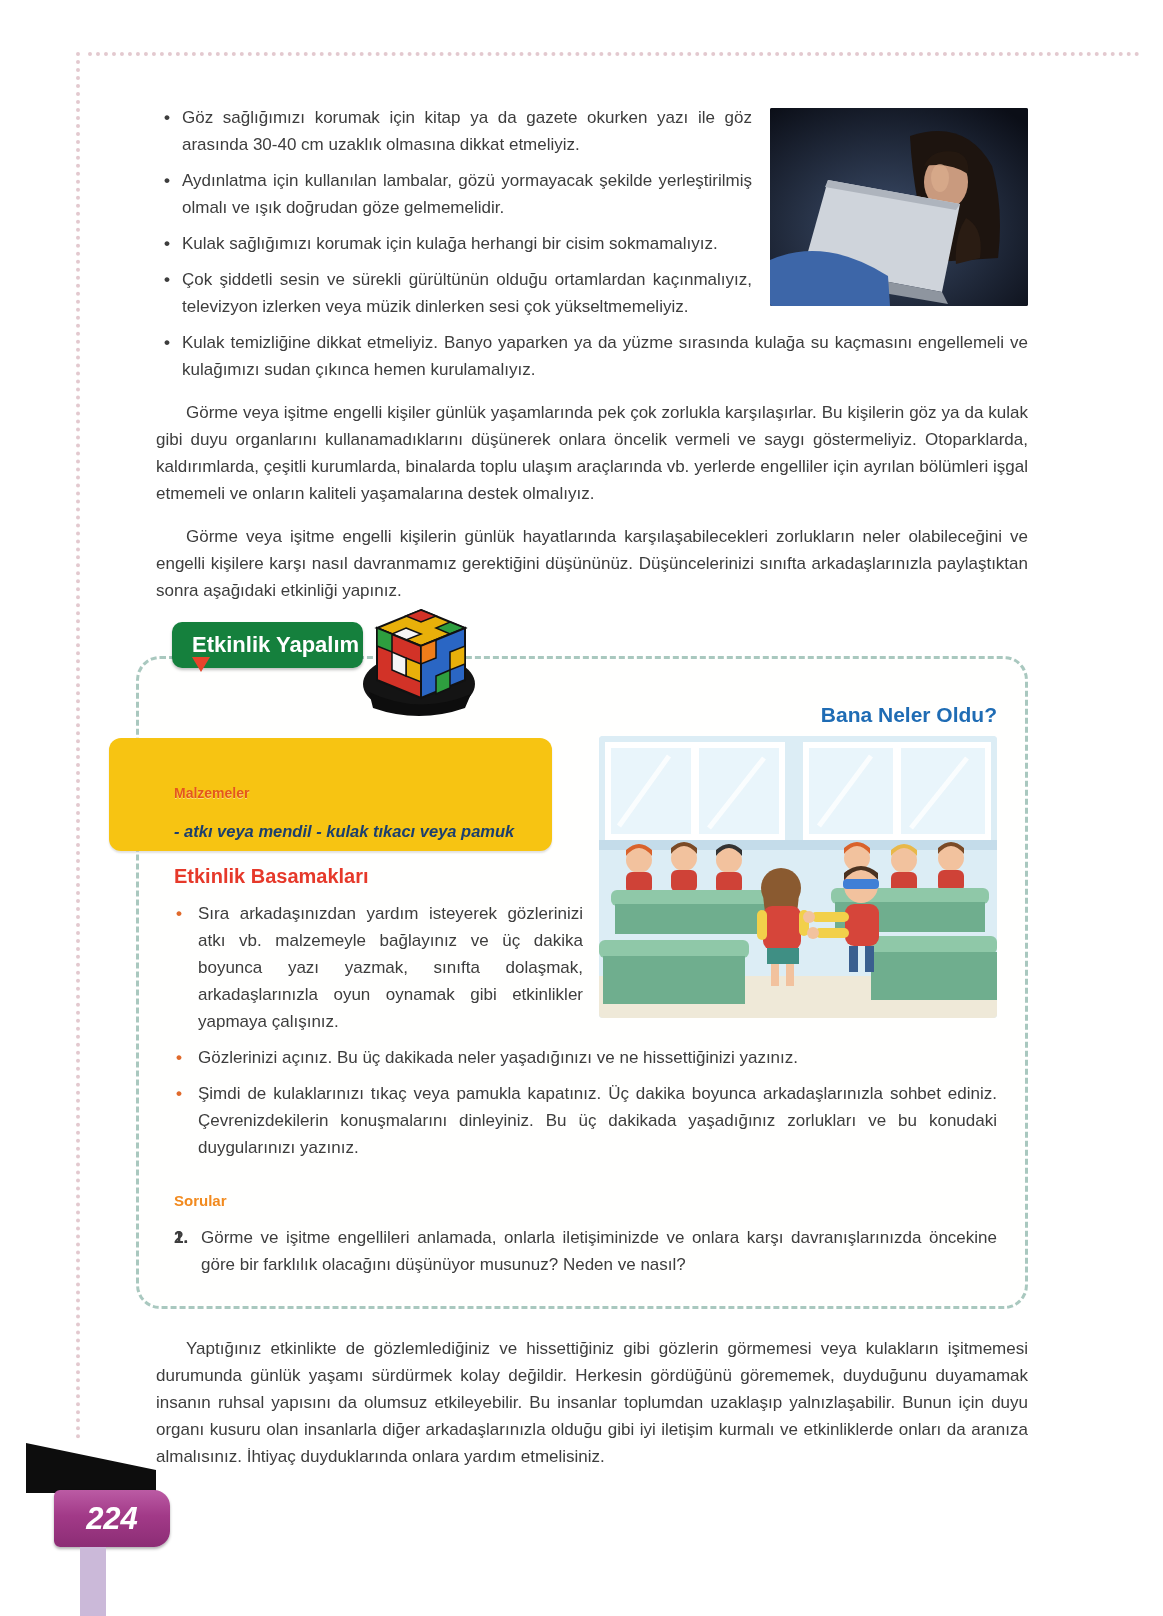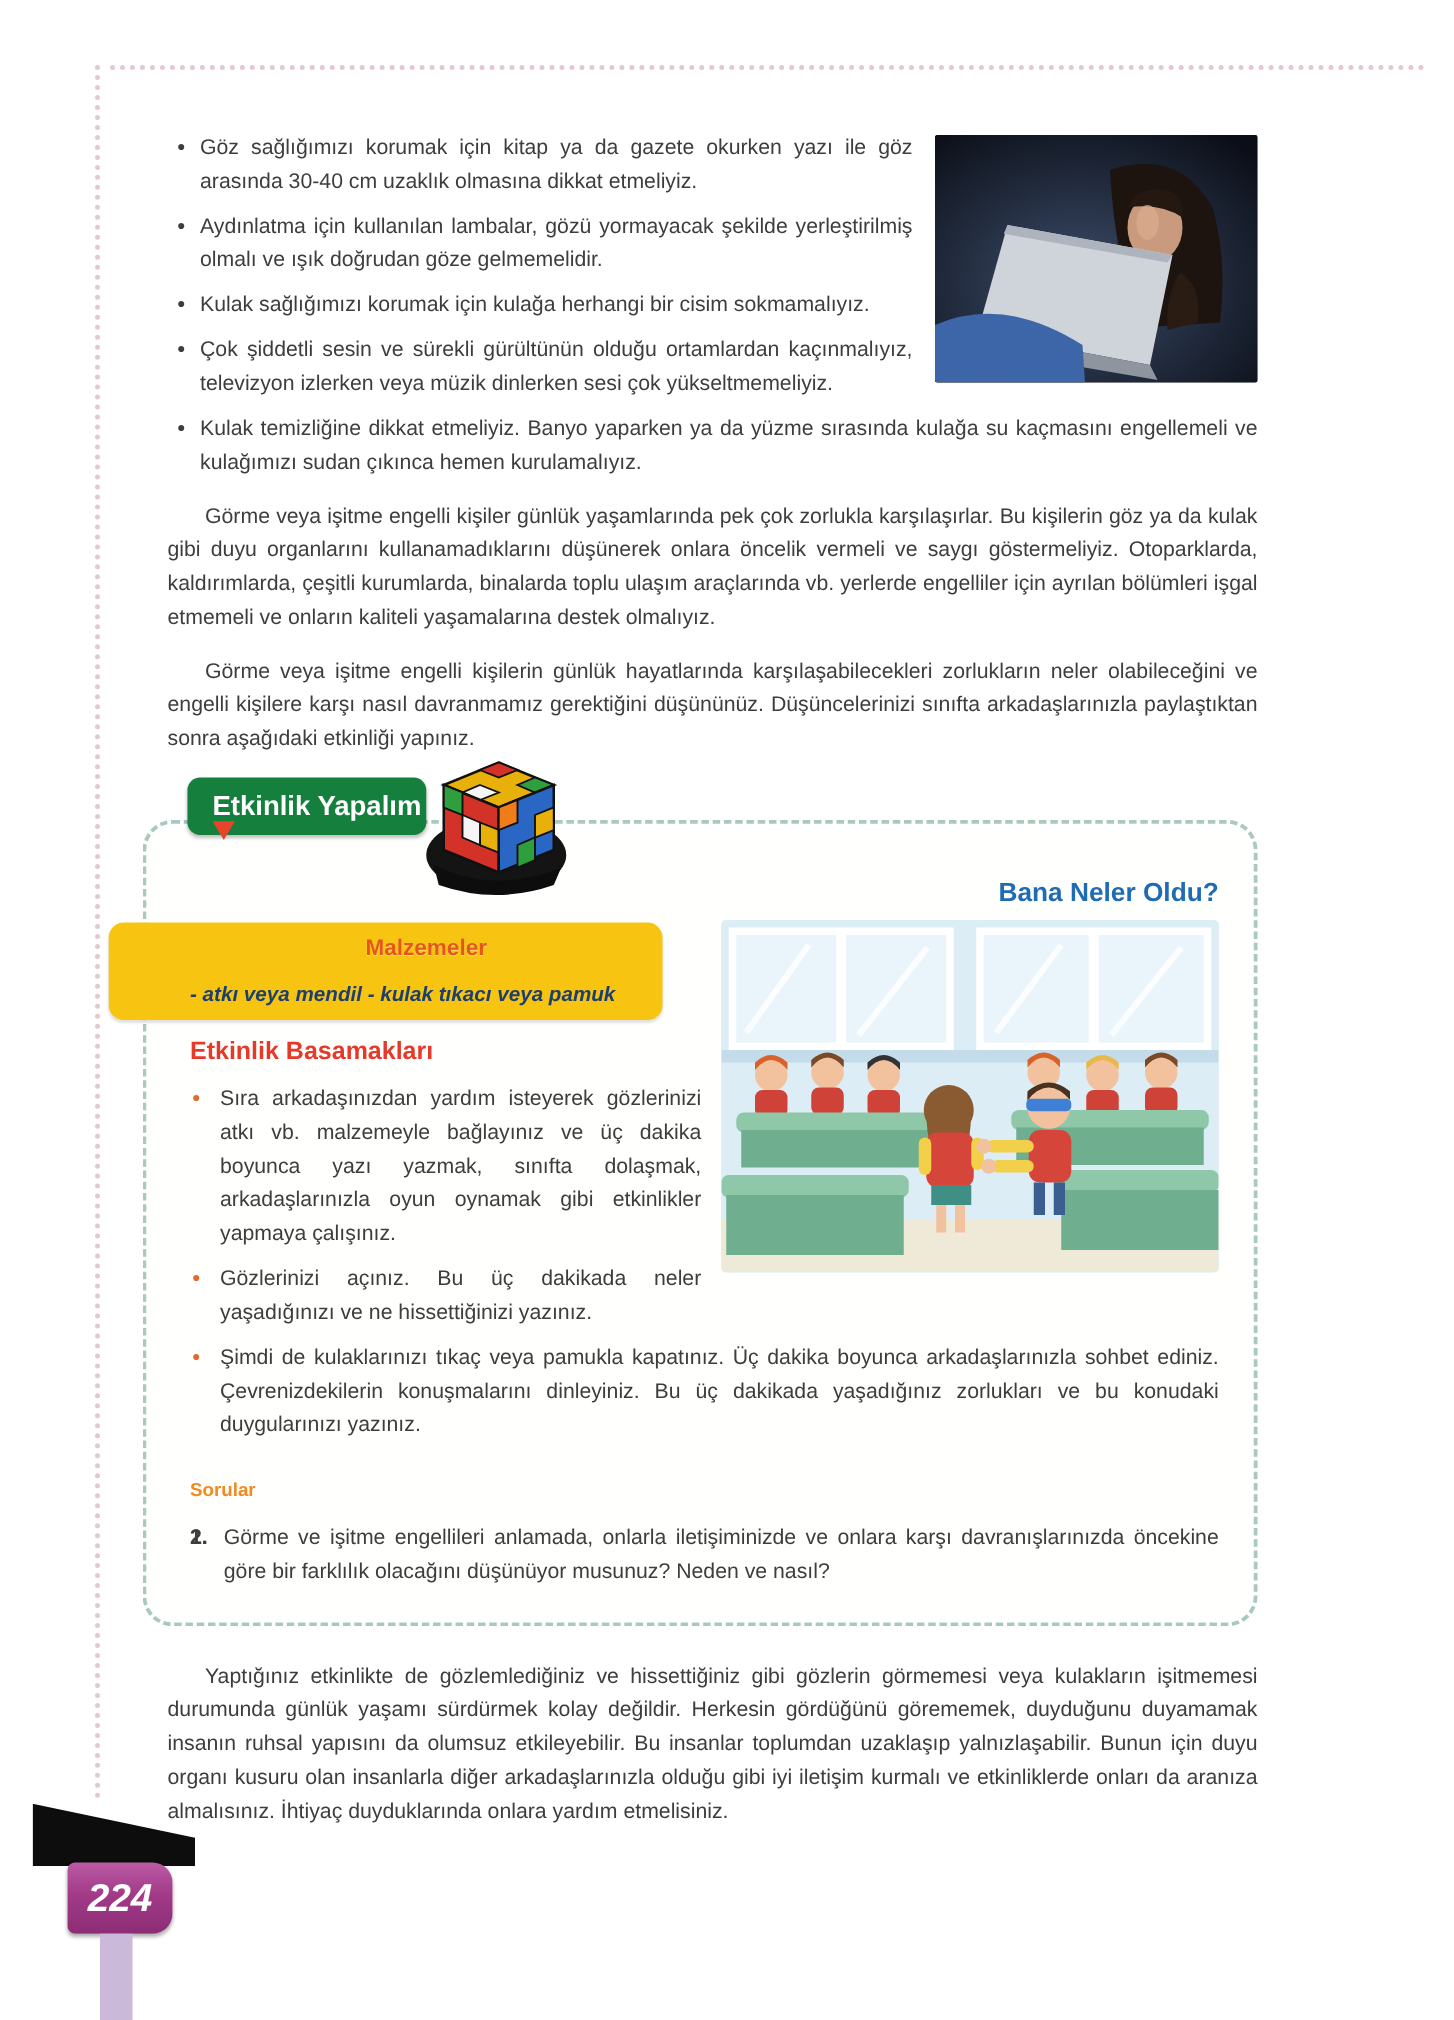--- a/index.html
+++ b/index.html
@@ -17,21 +17,21 @@
   .dotted-top{
     position:absolute;left:88px;top:52px;width:1052px;height:0;
     border-top:4px dotted #e3c9cf;
   }
   .dotted-left{
     position:absolute;left:76px;top:52px;width:0;height:1388px;
     border-left:4px dotted #e3c9cf;
   }
 
   .content{
-    position:absolute;left:134px;top:104px;width:872px;
+    position:absolute;left:156px;top:104px;width:872px;
     font-size:17px;line-height:27px;text-align:justify;
   }
 
   
   .photo{
     float:right;width:258px;height:198px;margin:4px 0 12px 18px;
     border-radius:2px;overflow:hidden;background:#10141f;
   }
   .photo svg{display:block;}
   ul.bullets{list-style:none;margin:0;padding:0;}
@@ -73,22 +73,22 @@
     float:right;width:398px;height:282px;margin:-2px 0 14px 16px;
     border-radius:4px;overflow:hidden;background:#dcedf5;
   }
   .materials-bar{
     background:#f7c412;border-radius:12px;
     margin:0 0 12px -65px;width:443px;
     padding:8px 0 9px 65px;box-sizing:border-box;
     box-shadow:0 2px 2px rgba(0,0,0,0.12);
   }
   .materials-label{
-    color:#e4571b;font-size:18px;font-weight:bold;line-height:24px;
-    text-shadow:0 1px 0 rgba(255,255,255,0.45);text-align:center;
+    color:#e4571b;font-size:14px;font-weight:bold;line-height:24px;
+    text-shadow:0 1px 0 rgba(255,255,255,0.45);text-align:left;margin-top:35px;
   }
   .materials-text{
     color:#1c3f6e;font-size:16.5px;font-style:italic;font-weight:600;
     line-height:22px;margin-top:15px;text-align:left;
   }
   .steps-heading{
     color:#e6392a;font-size:20px;font-weight:bold;margin:6px 0 10px 0;text-align:left;
   }
   ul.steps{list-style:none;margin:0;padding:0;}
   ul.steps li{position:relative;padding-left:24px;margin:0 0 9px 0;}
@@ -105,21 +105,21 @@
 
   p.closing{margin:26px 0 0 0;text-indent:30px;}
 
   
   .black-wedge{
     position:absolute;left:26px;top:1441px;width:130px;height:52px;
     background:#0d0d0d;
     clip-path:polygon(0 4%,100% 56%,100% 100%,0 100%);
   }
   .num-badge{
-    position:absolute;left:54px;top:1490px;width:84px;height:57px;
+    position:absolute;left:54px;top:1490px;width:116px;height:57px;
     background:linear-gradient(180deg,#bb5ba4 0%,#a23a88 45%,#8c2d75 100%);
     border-radius:6px 16px 16px 6px;
     display:flex;align-items:center;justify-content:center;
     color:#fff;font-size:31px;font-weight:bold;font-style:italic;
     box-shadow:0 2px 3px rgba(0,0,0,0.3);
   }
   .lavender-strip{
     position:absolute;left:80px;top:1547px;width:26px;height:69px;
     background:#cbb9d9;
   }

